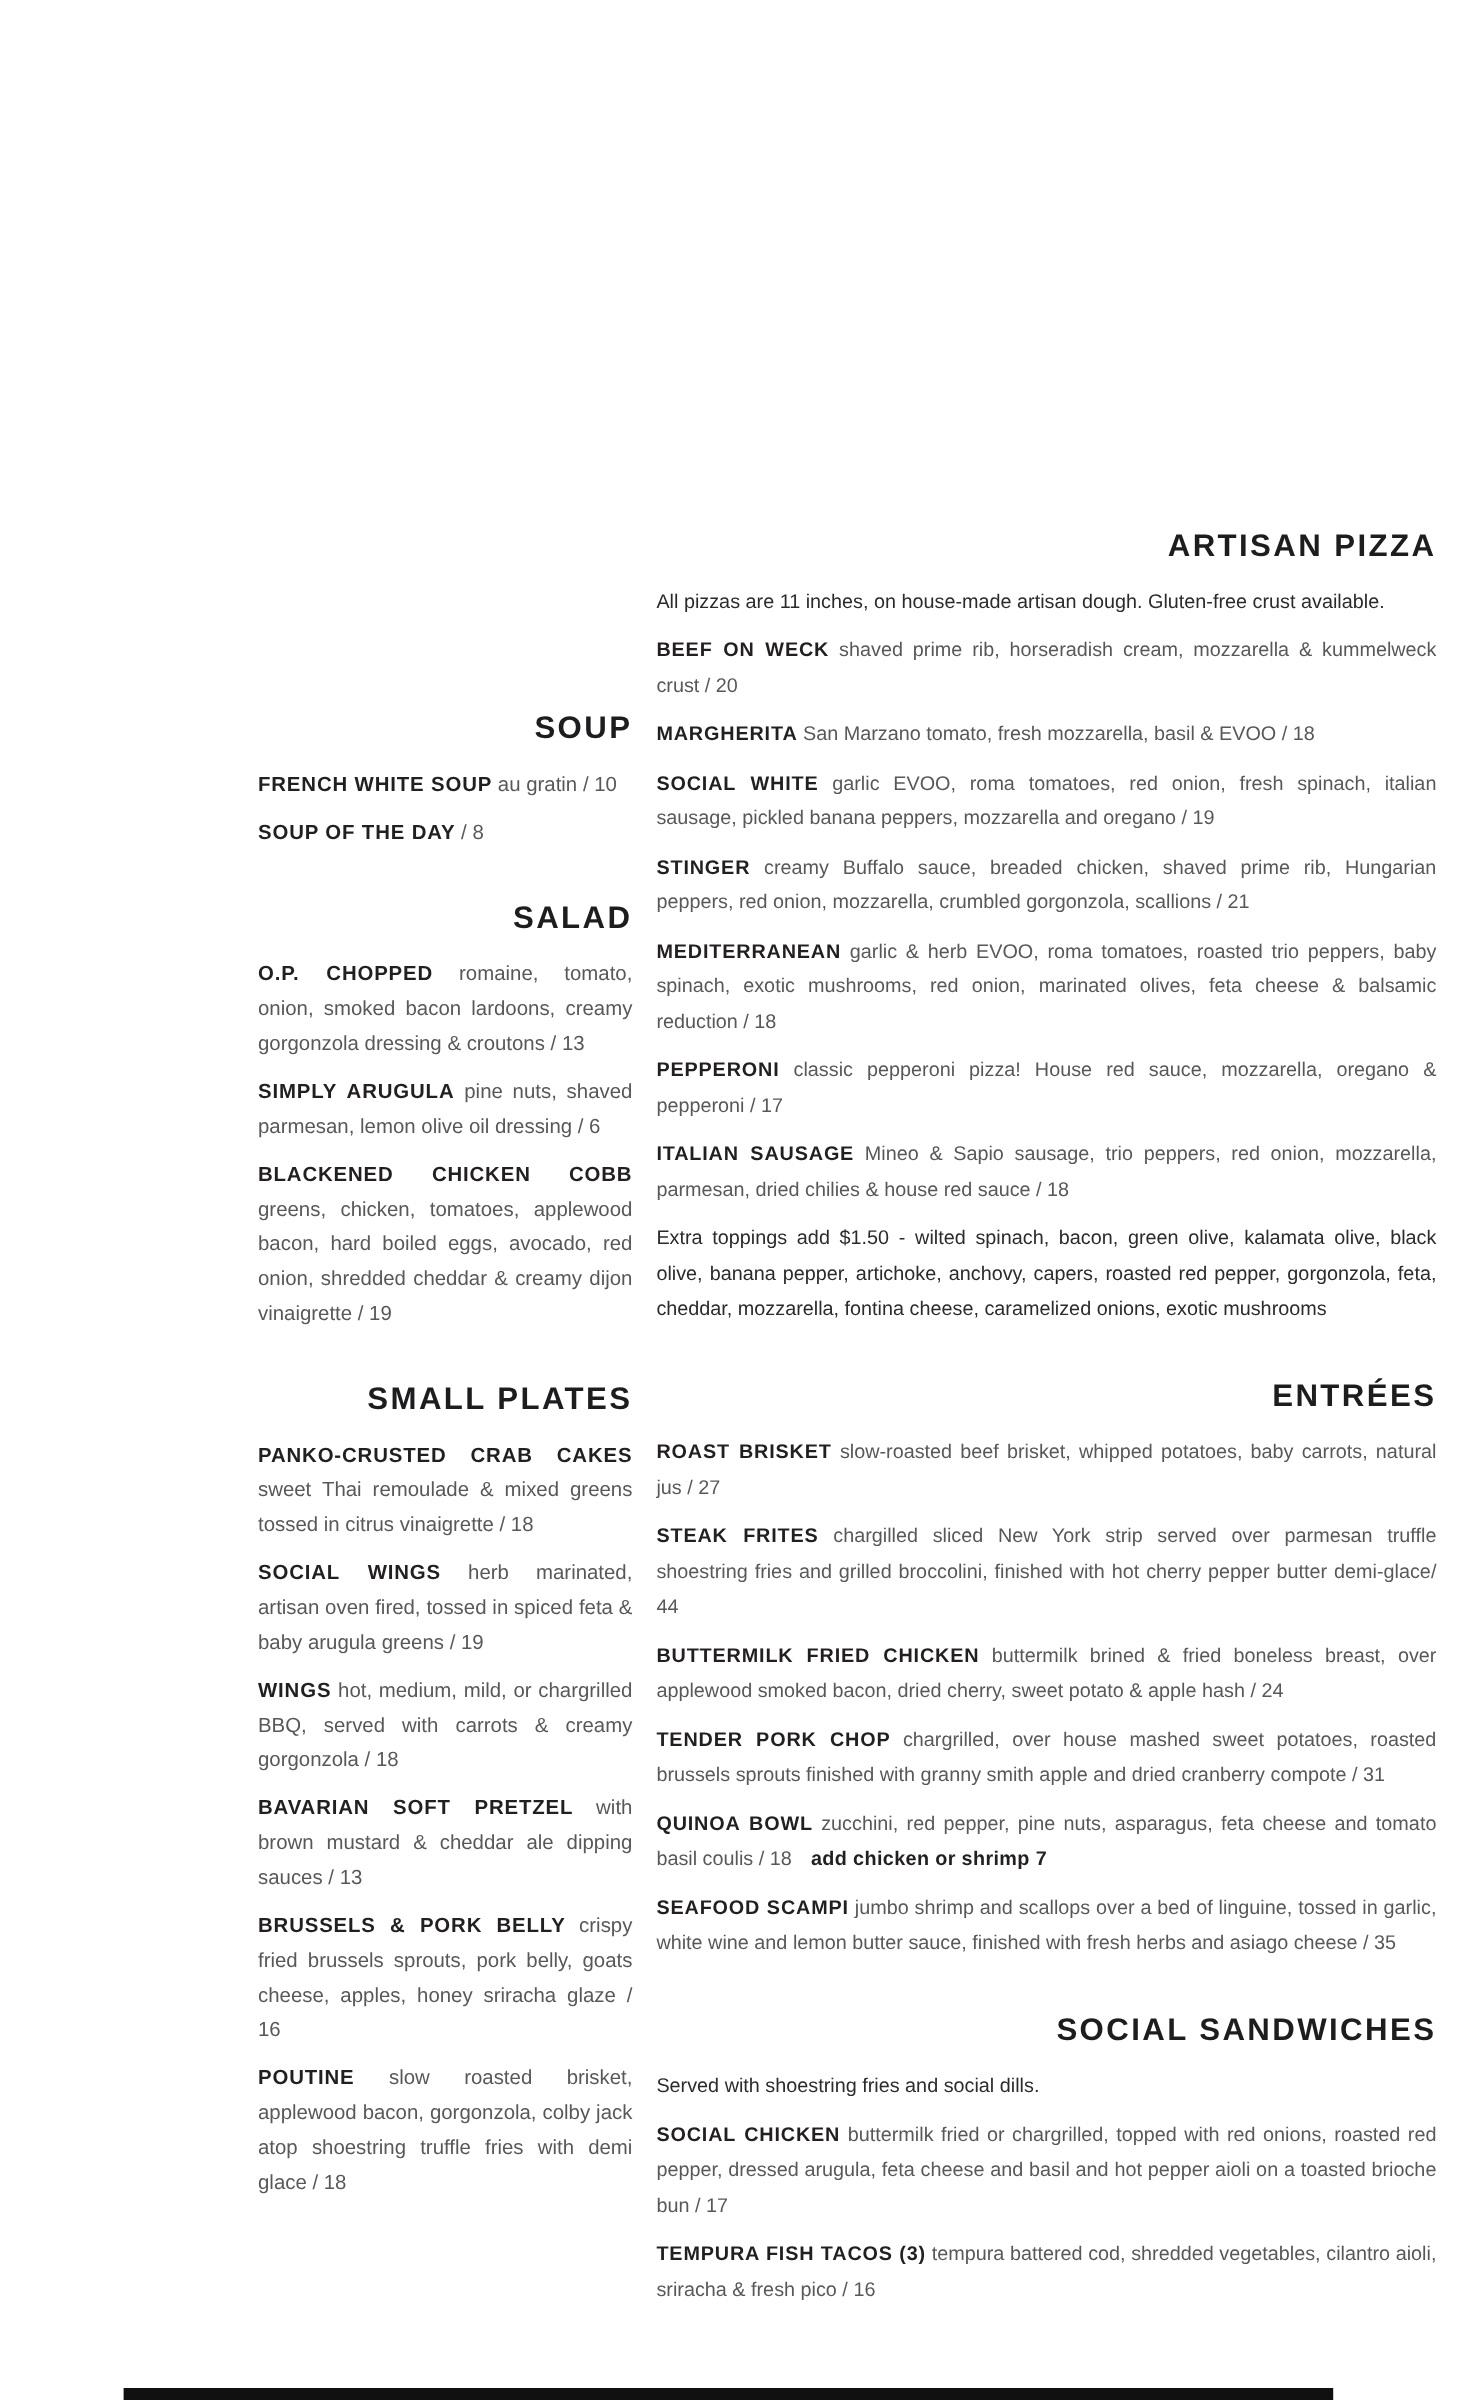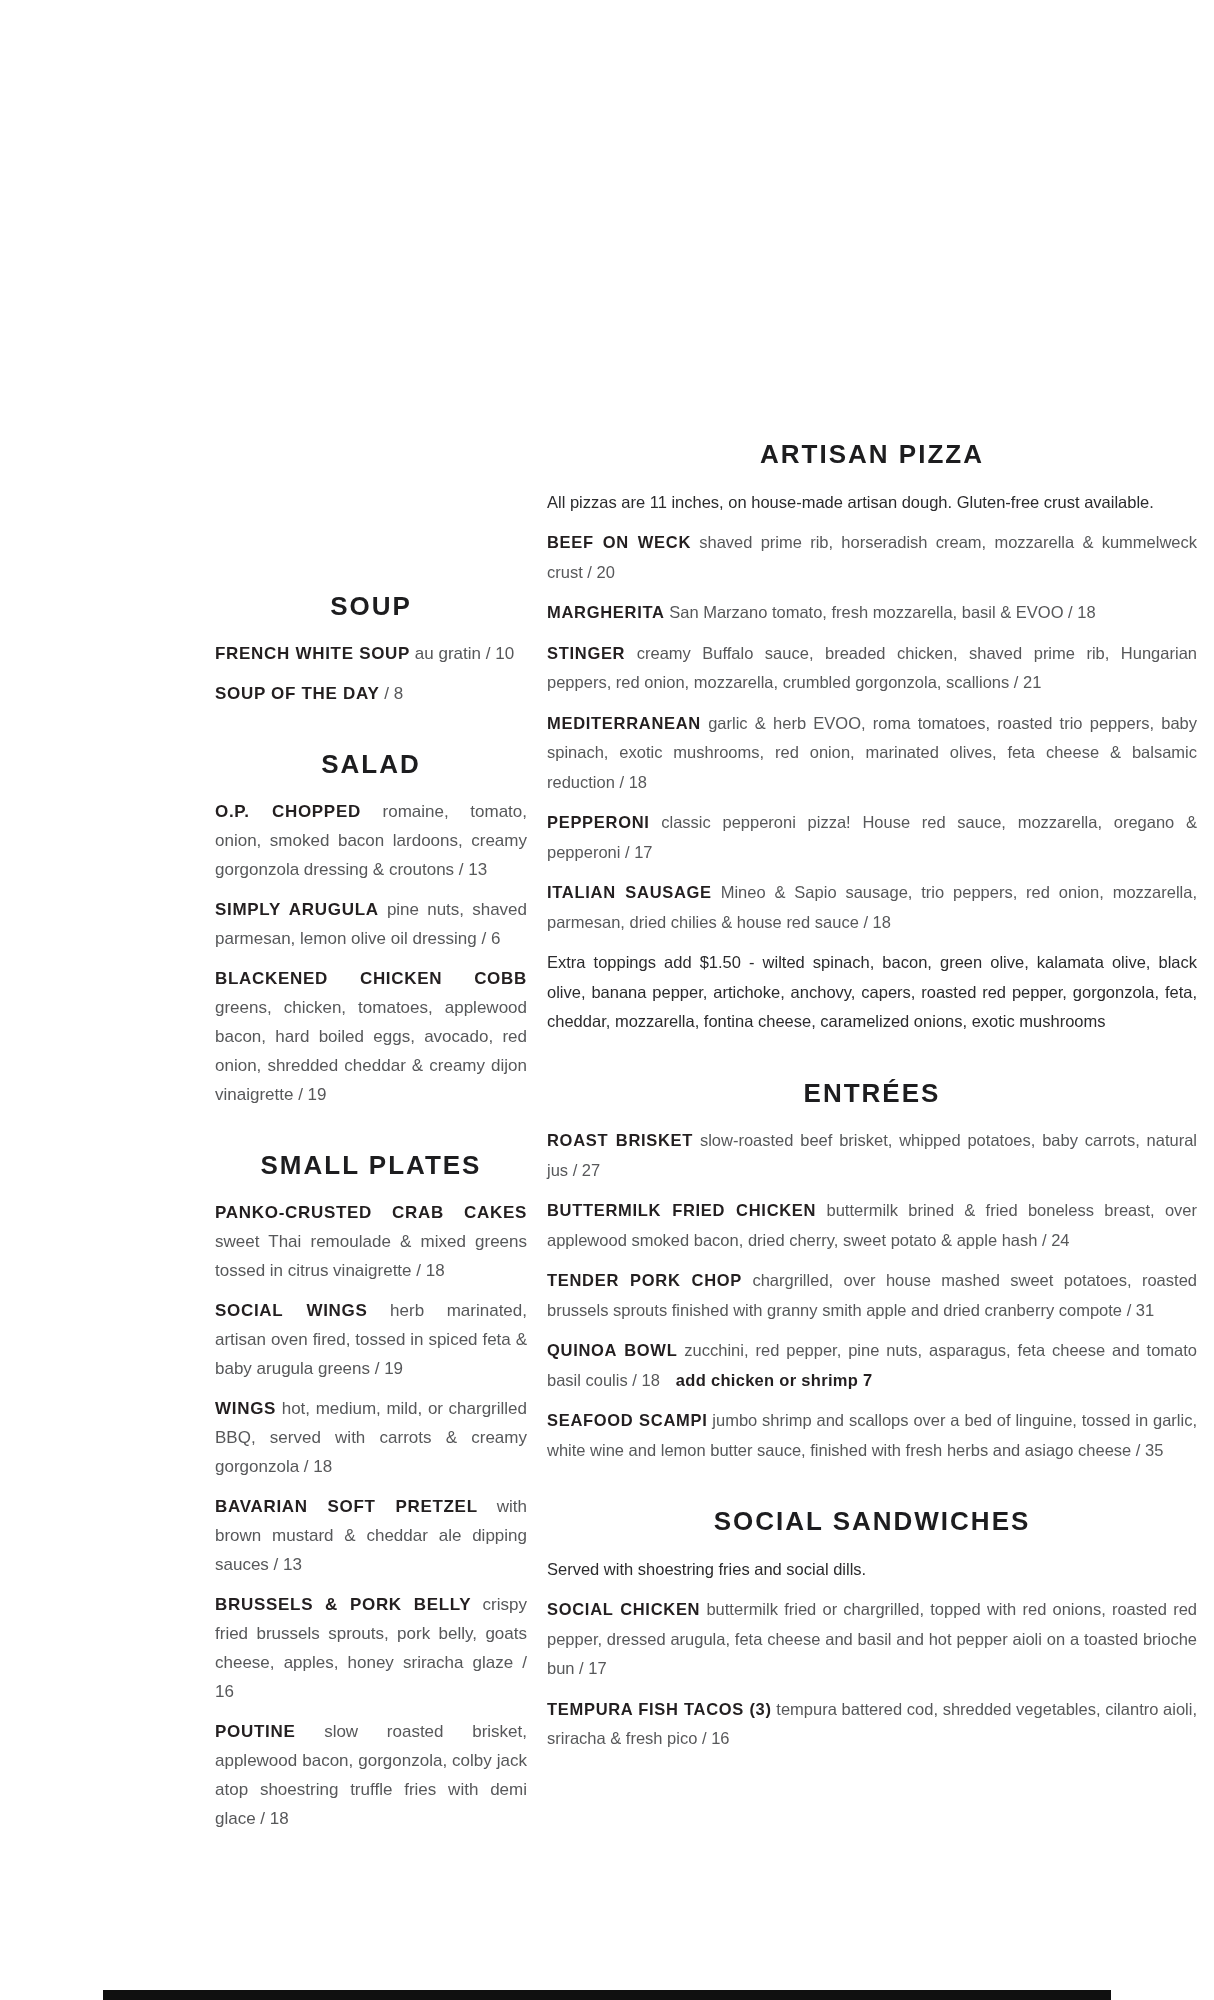--- a/index.html
+++ b/index.html
@@ -11,21 +11,21 @@
   }
   .page { position:absolute; inset:0; background:#ffffff; overflow:hidden; }
 
   .col { position:absolute; text-align:justify; }
   .col-left  { left:215px; top:592px;  width:312px; font-size:17px;   line-height:29px; }
   .col-right { left:547px; top:440px;  width:650px; font-size:16.5px; line-height:29.5px; }
 
   section { margin-bottom:42px; }
   h2 {
     font-size:26px; font-weight:bold; letter-spacing:2px;
-    color:#1d1d1f; margin-bottom:18px; text-align:center;
+    color:#1d1d1f; margin-bottom:18px; text-align:right;
   }
   .note { color:#2b2b2d; margin-bottom:11px; }
   .item { margin-bottom:11px; color:#57585a; }
   .iname { font-weight:bold; color:#231f20; letter-spacing:0.7px; }
   .iextra { font-weight:bold; color:#231f20; margin-left:16px; letter-spacing:0.3px; }
   .footer-note { color:#2b2b2d; margin-top:4px; }
 
   .bottom-bar {
     position:absolute; left:103px; top:1990px; width:1008px; height:10px;
     background:#101010;
@@ -65,31 +65,33 @@
     </section>
   </div>
 
   <div class="col col-right">
     <section>
       <h2>ARTISAN PIZZA</h2>
       <p class="note">All pizzas are 11 inches, on house-made artisan dough. Gluten-free crust available.</p>
       <div>
           <p class="item"><span class="iname">BEEF ON WECK</span> <span class="idesc">shaved prime rib, horseradish cream, mozzarella &amp; kummelweck crust / 20</span></p>
           <p class="item"><span class="iname">MARGHERITA</span> <span class="idesc">San Marzano tomato, fresh mozzarella, basil &amp; EVOO / 18</span></p>
+          <p class="item"><span class="iname">SOCIAL WHITE</span> <span class="idesc">garlic EVOO, roma tomatoes, red onion, fresh spinach, italian sausage, pickled banana peppers, mozzarella and oregano / 19</span></p>
           <p class="item"><span class="iname">STINGER</span> <span class="idesc">creamy Buffalo sauce, breaded chicken, shaved prime rib, Hungarian peppers, red onion, mozzarella, crumbled gorgonzola, scallions / 21</span></p>
           <p class="item"><span class="iname">MEDITERRANEAN</span> <span class="idesc">garlic &amp; herb EVOO, roma tomatoes, roasted trio peppers, baby spinach, exotic mushrooms, red onion, marinated olives, feta cheese &amp; balsamic reduction / 18</span></p>
           <p class="item"><span class="iname">PEPPERONI</span> <span class="idesc">classic pepperoni pizza! House red sauce, mozzarella, oregano &amp; pepperoni / 17</span></p>
           <p class="item"><span class="iname">ITALIAN SAUSAGE</span> <span class="idesc">Mineo &amp; Sapio sausage, trio peppers, red onion, mozzarella, parmesan, dried chilies &amp; house red sauce / 18</span></p>
         </div>
       <p class="footer-note">Extra toppings add $1.50 - wilted spinach, bacon, green olive, kalamata olive, black olive, banana pepper, artichoke, anchovy, capers, roasted red pepper, gorgonzola, feta, cheddar, mozzarella, fontina cheese, caramelized onions, exotic mushrooms</p>
     </section>
     <section>
       <h2>ENTRÉES</h2>
       <div>
           <p class="item"><span class="iname">ROAST BRISKET</span> <span class="idesc">slow-roasted beef brisket, whipped potatoes, baby carrots, natural jus / 27</span></p>
+          <p class="item"><span class="iname">STEAK FRITES</span> <span class="idesc">chargilled sliced New York strip served over parmesan truffle shoestring fries and grilled broccolini, finished with hot cherry pepper butter demi-glace/ 44</span></p>
           <p class="item"><span class="iname">BUTTERMILK FRIED CHICKEN</span> <span class="idesc">buttermilk brined &amp; fried boneless breast, over applewood smoked bacon, dried cherry, sweet potato &amp; apple hash / 24</span></p>
           <p class="item"><span class="iname">TENDER PORK CHOP</span> <span class="idesc">chargrilled, over house mashed sweet potatoes, roasted brussels sprouts finished with granny smith apple and dried cranberry compote / 31</span></p>
           <p class="item"><span class="iname">QUINOA BOWL</span> <span class="idesc">zucchini, red pepper, pine nuts, asparagus, feta cheese and tomato basil coulis / 18</span><span class="iextra">add chicken or shrimp 7</span></p>
           <p class="item"><span class="iname">SEAFOOD SCAMPI</span> <span class="idesc">jumbo shrimp and scallops over a bed of linguine, tossed in garlic, white wine and lemon butter sauce, finished with fresh herbs and asiago cheese / 35</span></p>
         </div>
     </section>
     <section>
       <h2>SOCIAL SANDWICHES</h2>
       <p class="note">Served with shoestring fries and social dills.</p>
       <div>

